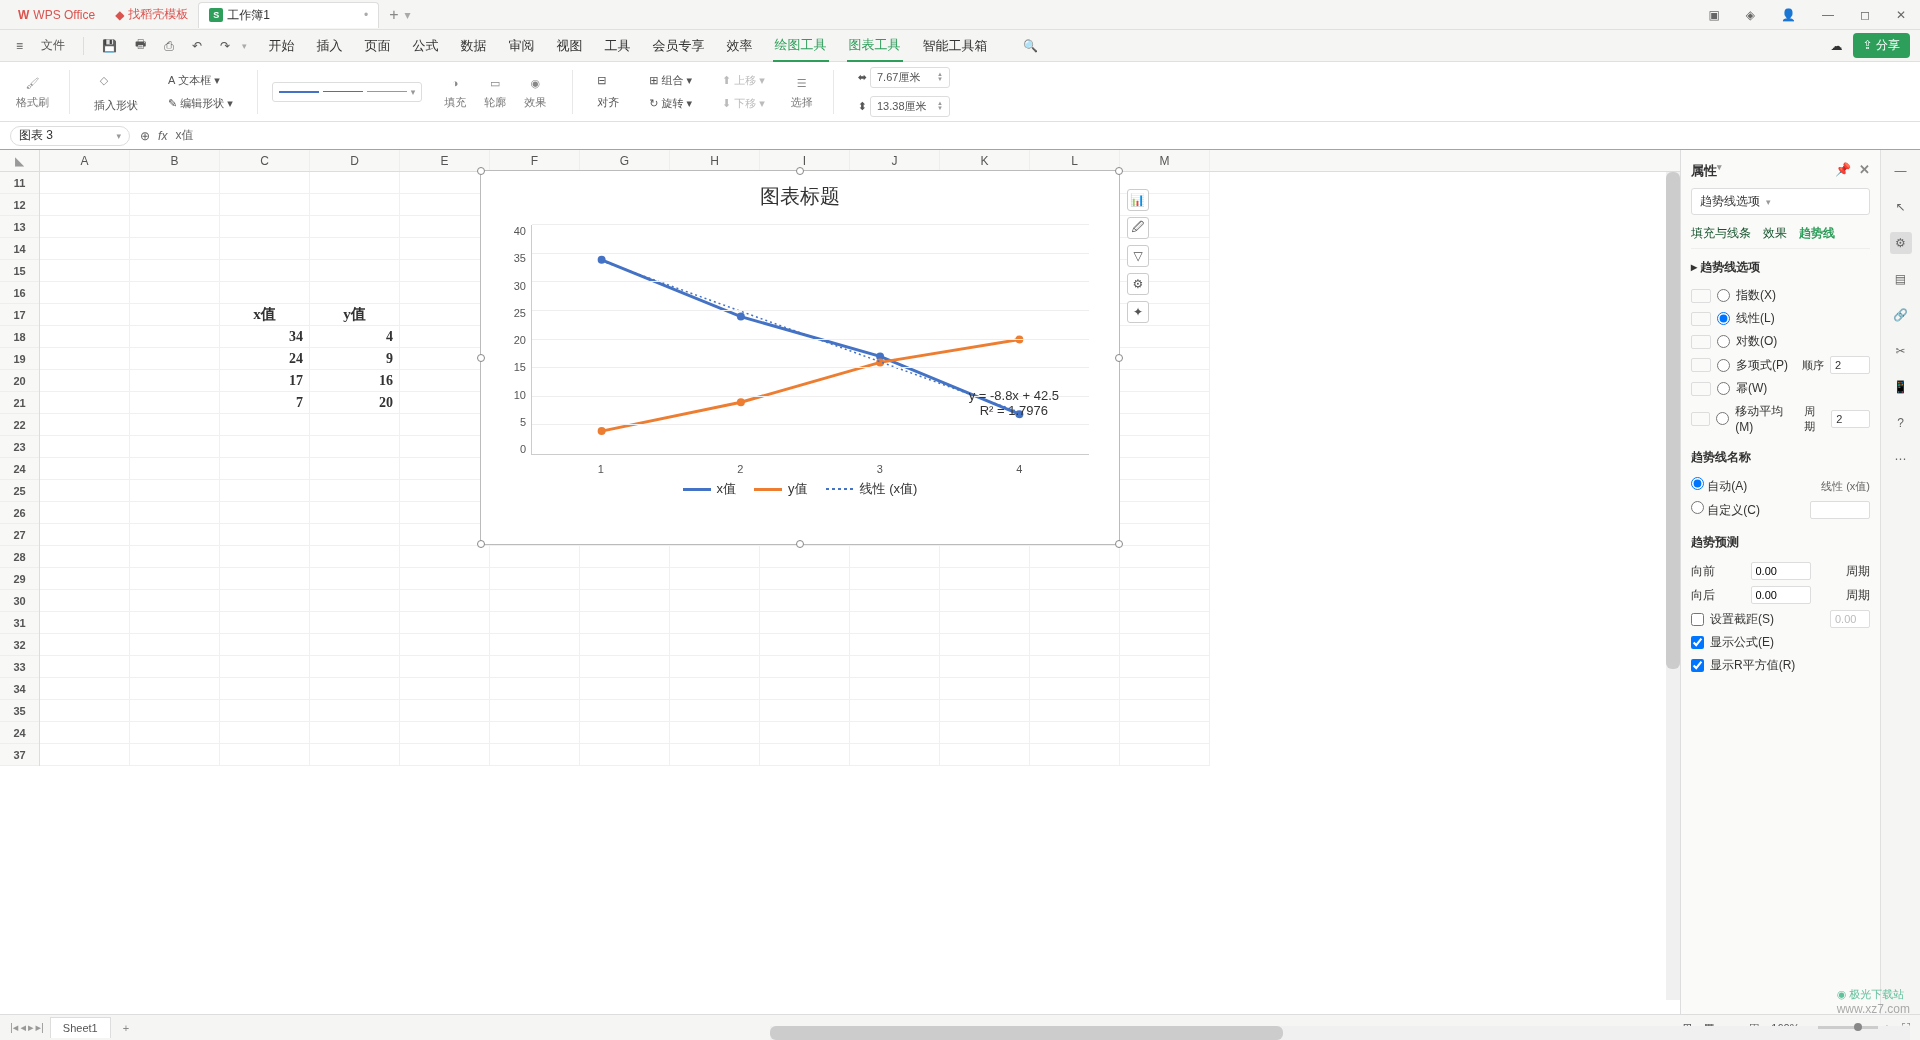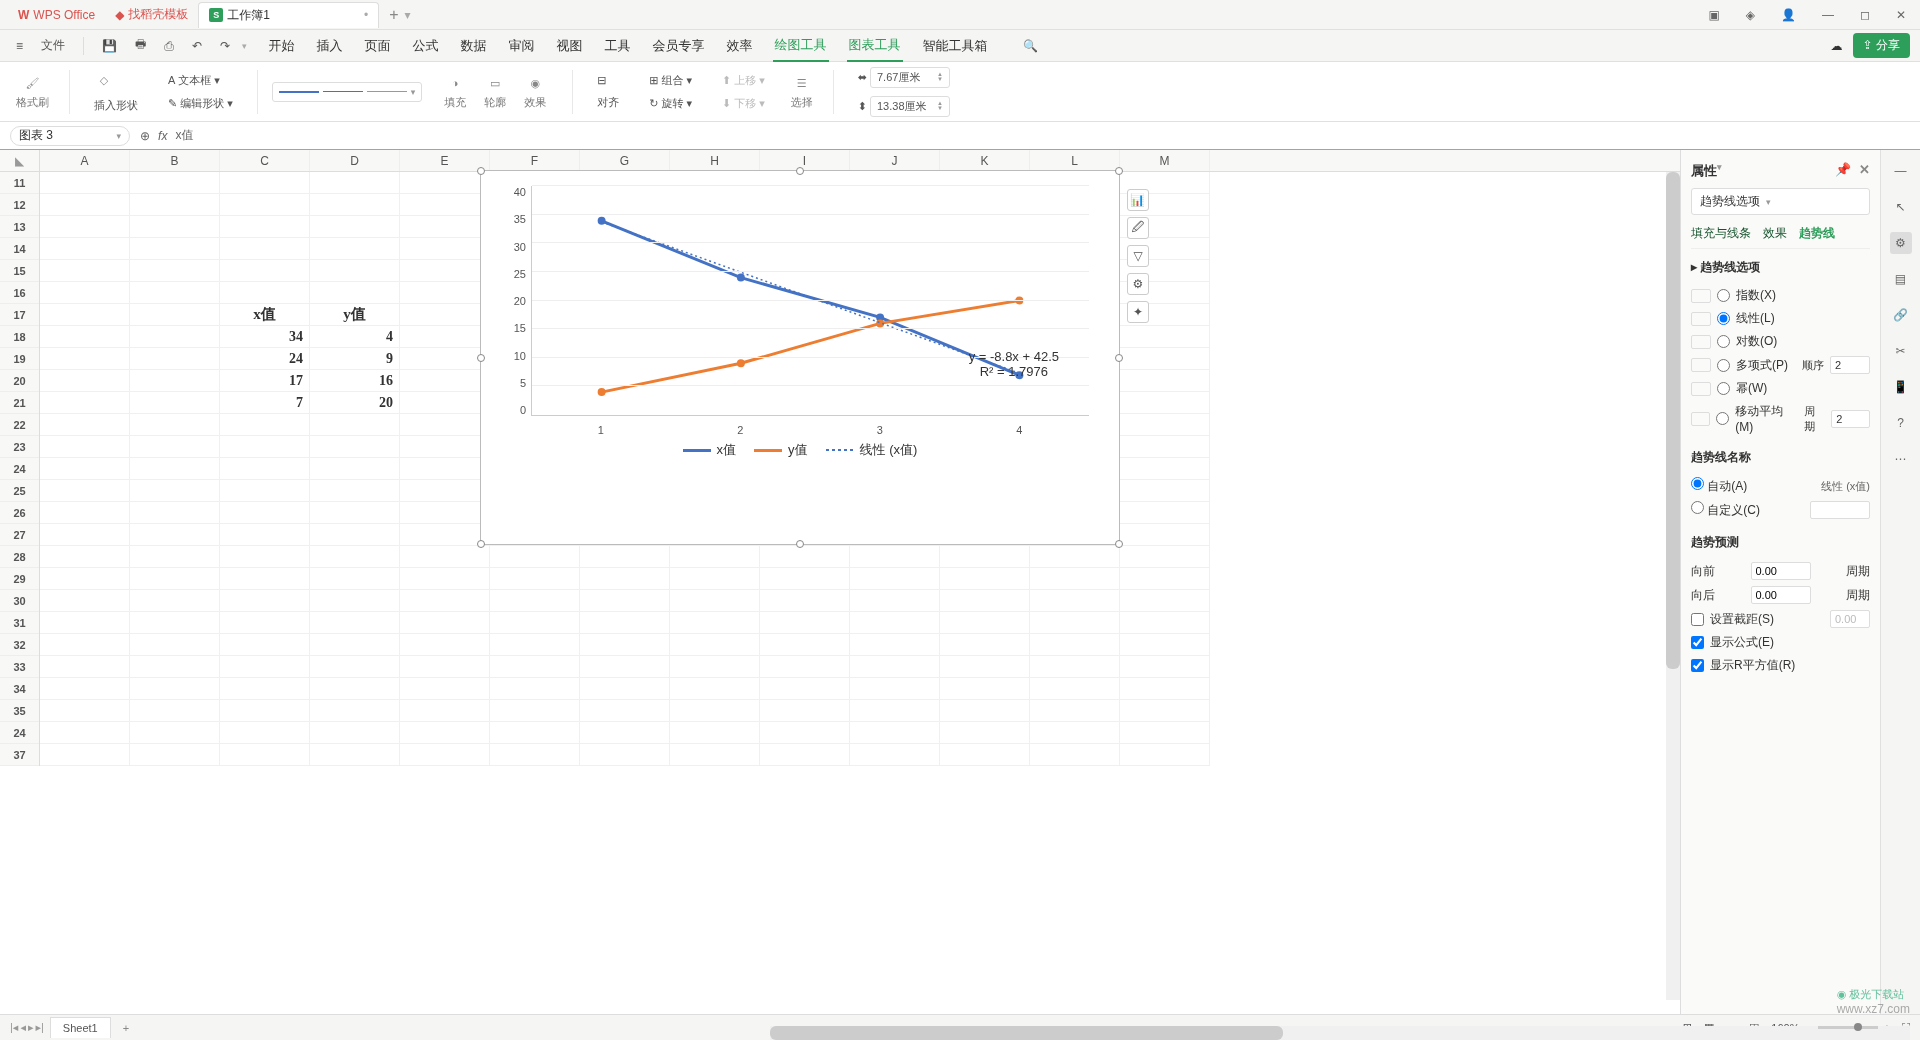--- a/index.html
+++ b/index.html
@@ -719,20 +719,21 @@
     <div class="chart-container">
       <div class="chart-handle" style="left:-4px;top:-4px"></div>
       <div class="chart-handle" style="right:-4px;top:-4px"></div>
       <div class="chart-handle" style="left:-4px;bottom:-4px"></div>
       <div class="chart-handle" style="right:-4px;bottom:-4px"></div>
       <div class="chart-handle" style="left:50%;top:-4px;transform:translateX(-50%)"></div>
       <div class="chart-handle" style="left:50%;bottom:-4px;transform:translateX(-50%)"></div>
       <div class="chart-handle" style="left:-4px;top:50%;transform:translateY(-50%)"></div>
       <div class="chart-handle" style="right:-4px;top:50%;transform:translateY(-50%)"></div>
 
+      <div class="chart-title">图表标题</div>
       <div class="chart-plot">
         <div class="y-axis" id="y-axis">
             <div>40</div>
             <div>35</div>
             <div>30</div>
             <div>25</div>
             <div>20</div>
             <div>15</div>
             <div>10</div>
             <div>5</div>

